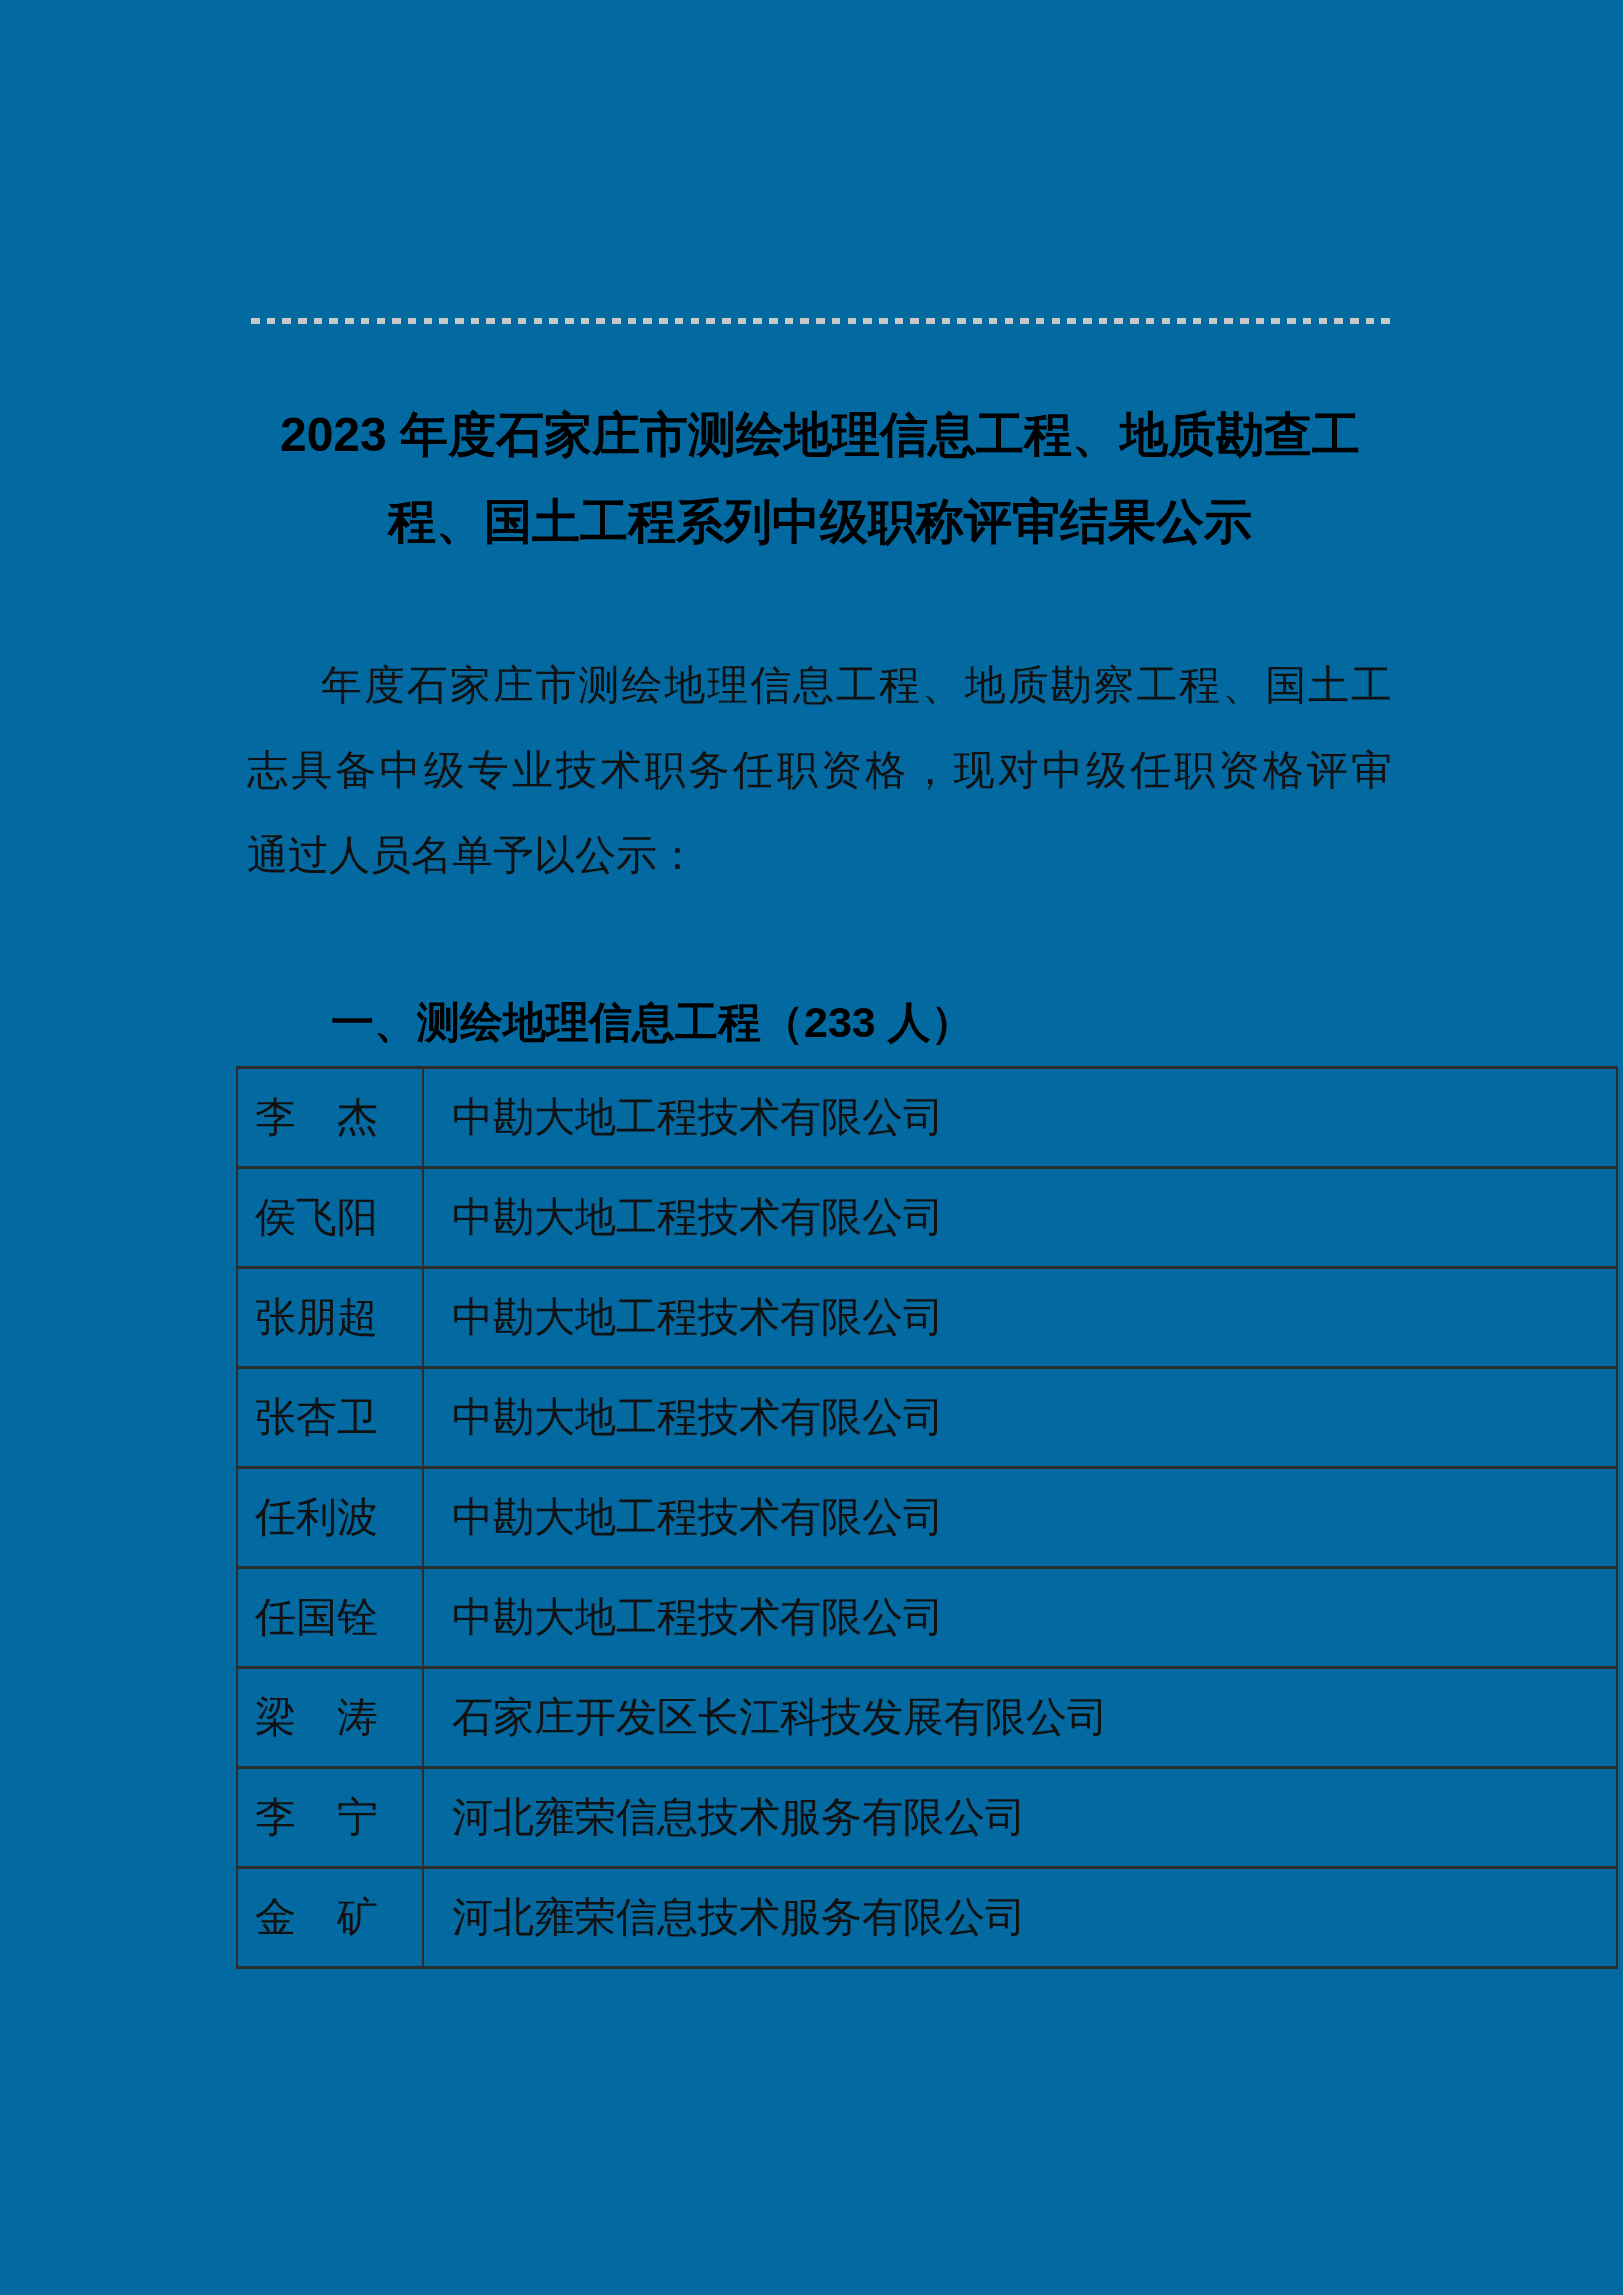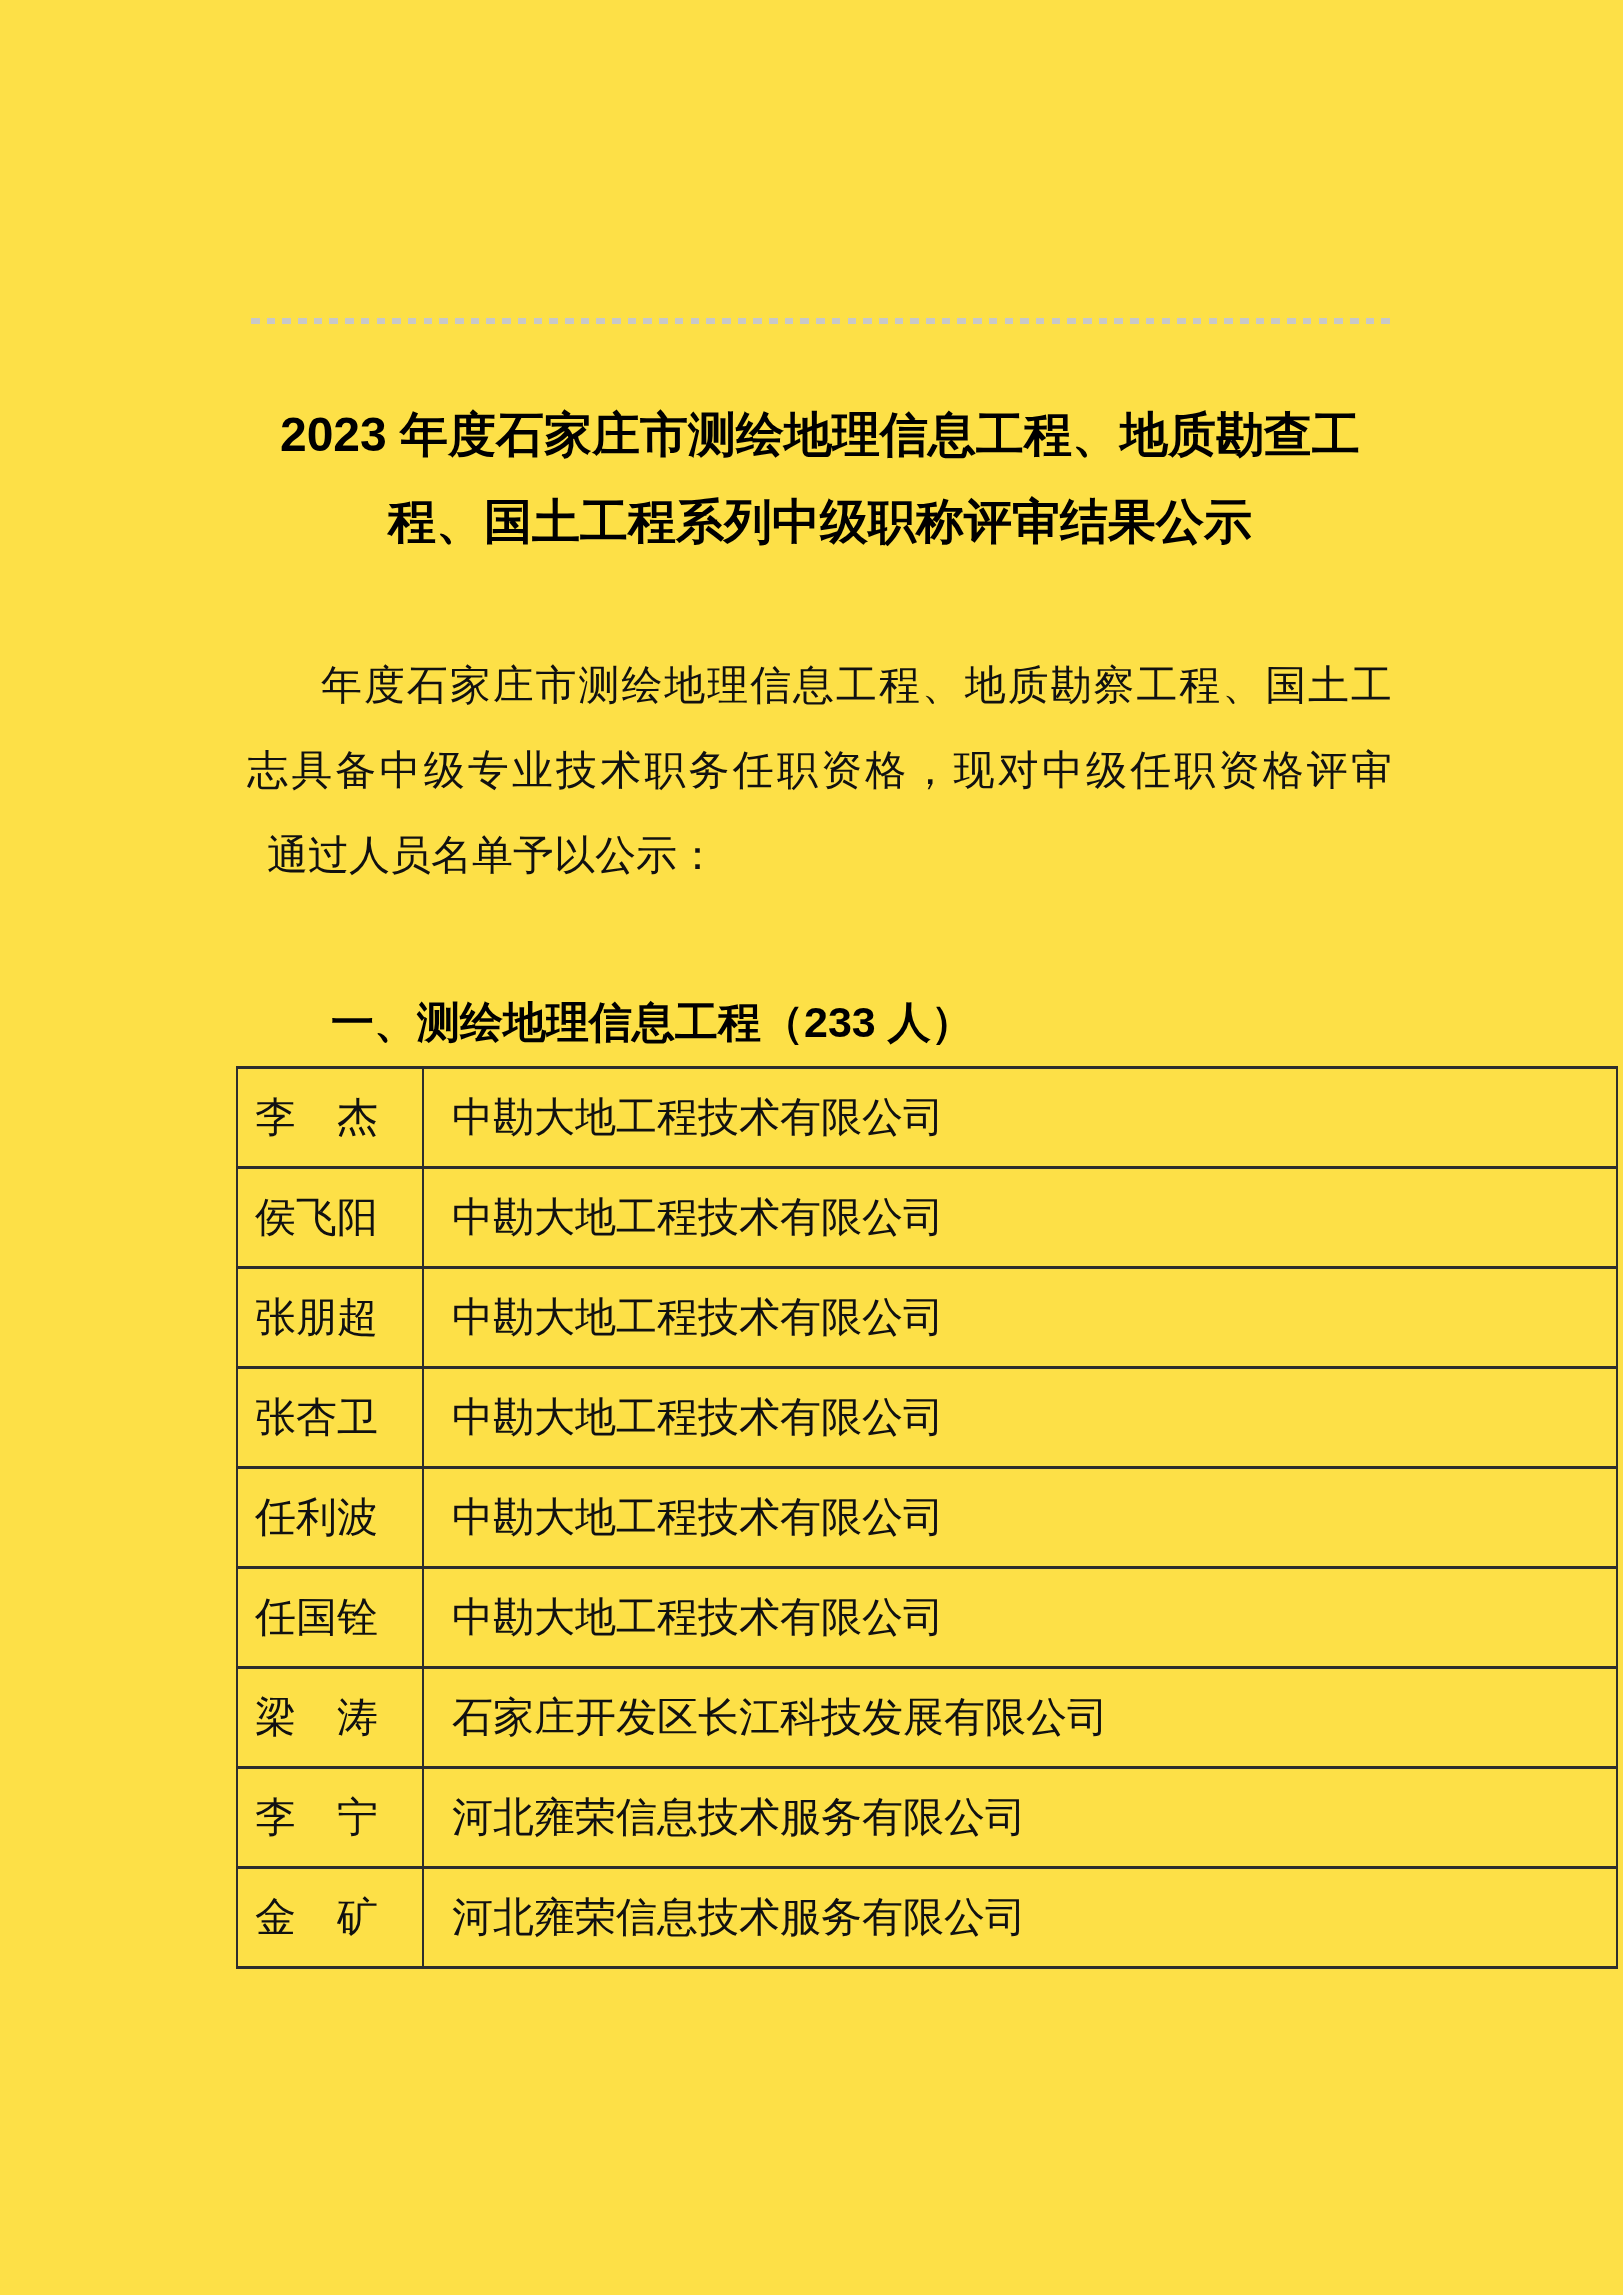--- a/index.html
+++ b/index.html
@@ -1,20 +1,20 @@
 <!DOCTYPE html>
 <html style="font-size:10.5px"><head>
 <meta charset="utf-8">
 <style>
   html, body { margin: 0; padding: 0; background: #ffffff; }
   #page {
     position: relative;
     width: 1623px;
     height: 2295px;
-    background: #fde047;
+    background: #0369a1;
     overflow: hidden;
     color: #000;
     font-family: "Liberation Serif", "DejaVu Serif", serif;
   }
 
   
   #dashline {
     position: absolute;
     left: 251px; top: 318px;
     width: 1142px; height: 5.9px;
@@ -46,21 +46,21 @@
     color: #111;
   }
   #intro .iline {
     height: 85px;
     line-height: 85px;
     text-align: justify;
     text-align-last: justify;
     white-space: nowrap;
   }
   #intro .iline.first { text-indent: 74px; }
-  #intro .iline.last  { text-align-last: left; margin-left: 20px; }
+  #intro .iline.last  { text-align-last: left; }
 
   
   #section-heading {
     position: absolute;
     left: 247px; top: 980px;
     width: 1145px;
     height: 85px;
     line-height: 85px;
     padding-left: 84px;
     box-sizing: border-box;

